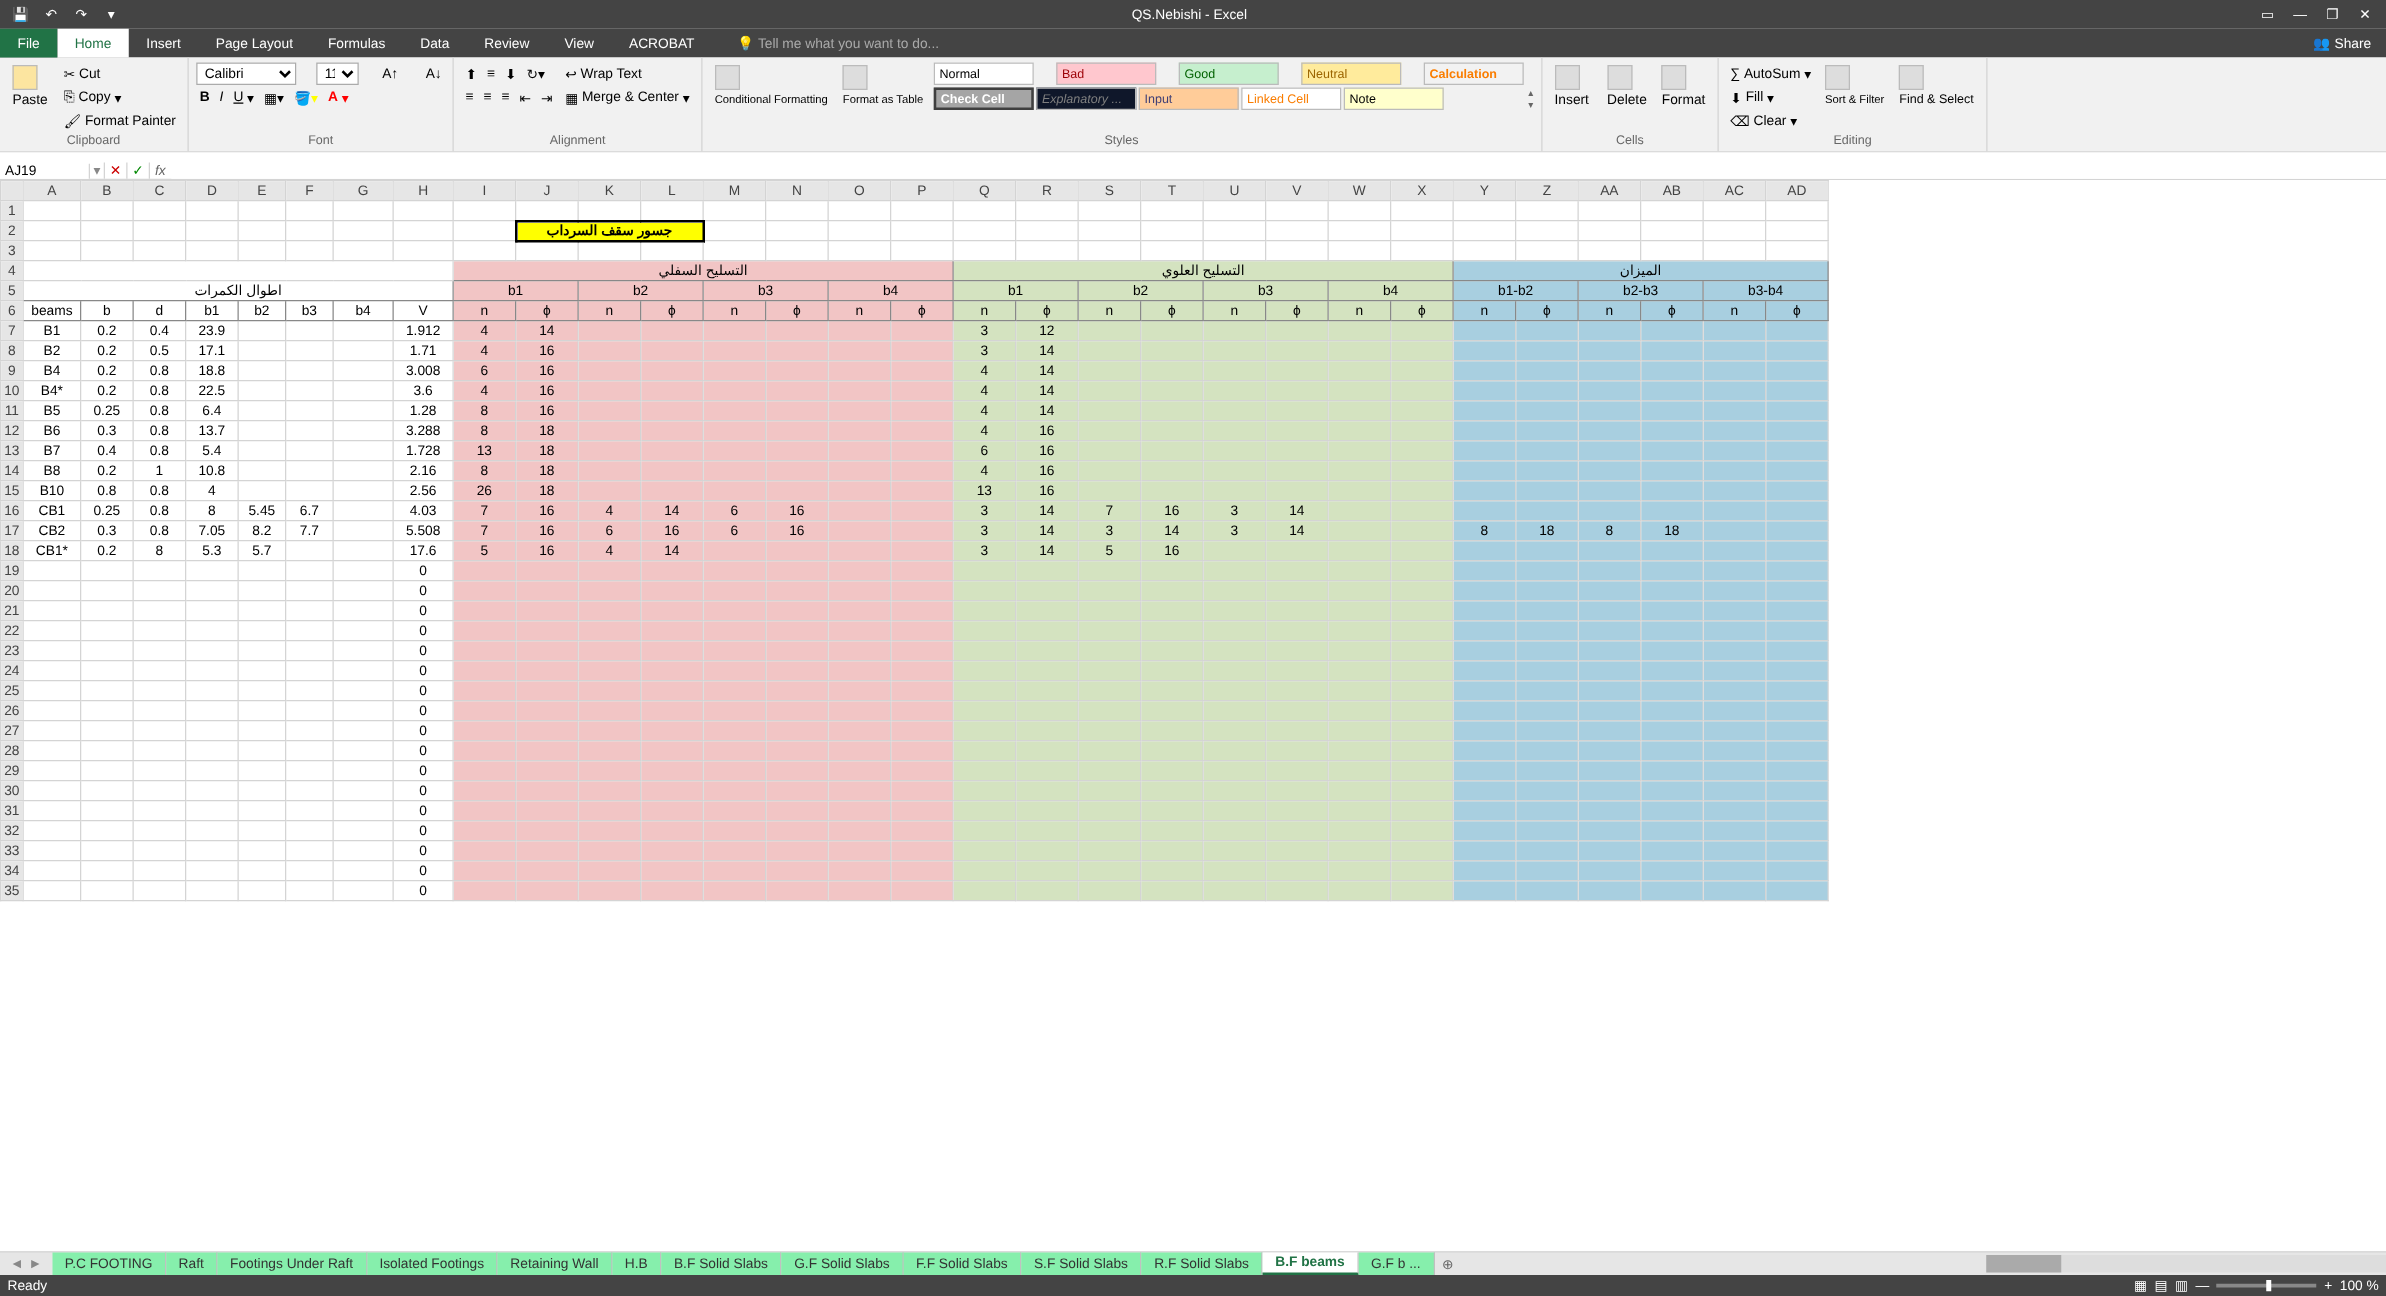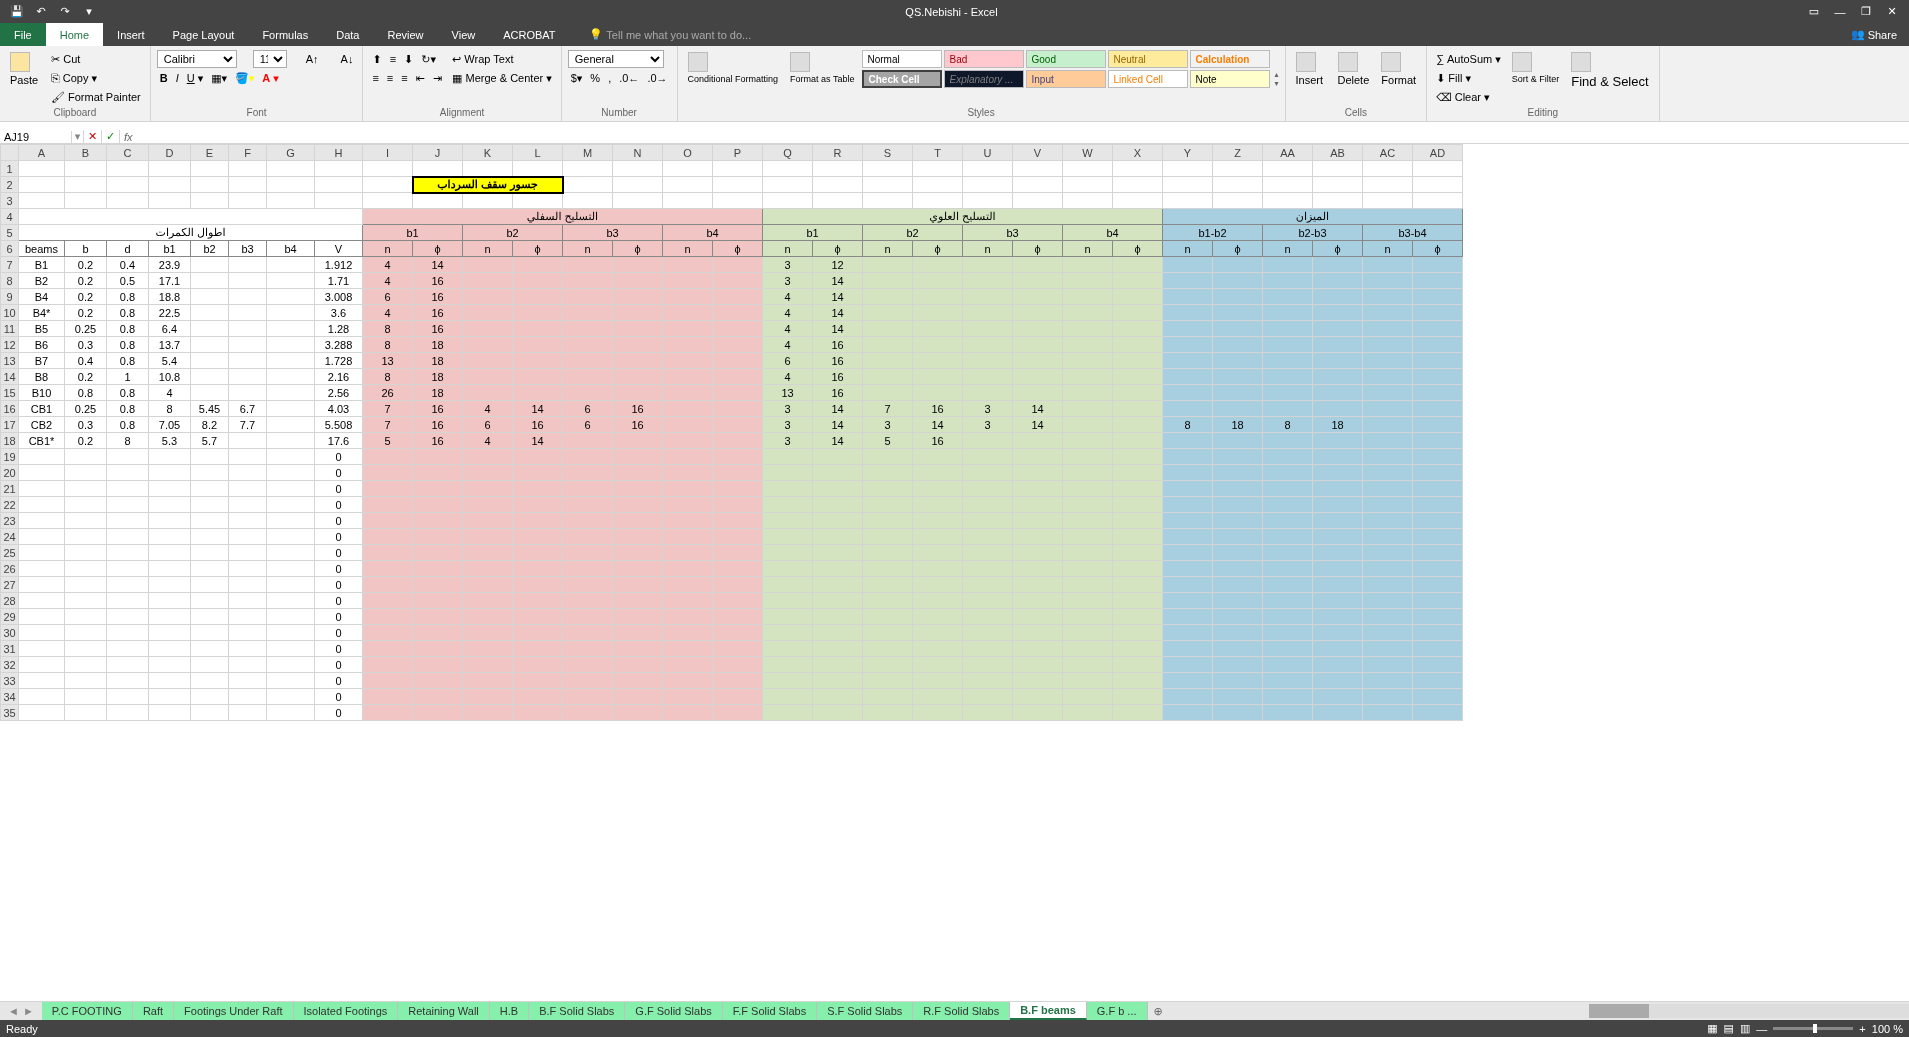--- a/index.html
+++ b/index.html
@@ -173,45 +173,30 @@
             <span>↩</span>
             <span>Wrap Text</span>
           </div>
         <div class="btn-small"><span>▦</span><span>Merge &amp; Center</span>▾</div>
       </div>
     </div>
     <div class="label">Alignment</div>
   </div>
   <div class="group">
     <div class="content">
-      <div class="col-stack">
-        <select class="num-box"><option>General</option></select>
-        <div style="display:flex;gap:2px">
-          <span class="btn-small">$▾</span>
-          <span class="btn-small">%</span>
-          <span class="btn-small">,</span>
-          <span class="btn-small">.0←</span>
-          <span class="btn-small">.0→</span>
-        </div>
-      </div>
-    </div>
-    <div class="label">Number</div>
-  </div>
-  <div class="group">
-    <div class="content">
       <div class="btn-big">
           <div class="icon"></div>
           <span style="font-size:9px;text-align:center">Conditional Formatting</span>
         </div>
       <div class="btn-big">
           <div class="icon"></div>
           <span style="font-size:9px;text-align:center">Format as Table</span>
         </div>
       <div class="col-stack" style="gap:2px">
-        <div style="display:flex;gap:2px">
+        <div style="display:flex;gap:18px">
           <div class="style-cell style-normal">Normal</div>
           <div class="style-cell style-bad">Bad</div>
           <div class="style-cell style-good">Good</div>
           <div class="style-cell style-neutral">Neutral</div>
           <div class="style-cell style-calc">Calculation</div>
         </div>
         <div style="display:flex;gap:2px">
           <div class="style-cell style-check">Check Cell</div>
           <div class="style-cell style-expl">Explanatory ...</div>
           <div class="style-cell style-input">Input</div>
@@ -246,21 +231,21 @@
         <div class="btn-small"><span>∑</span><span>AutoSum</span>▾</div>
         <div class="btn-small"><span>⬇</span><span>Fill</span>▾</div>
         <div class="btn-small"><span>⌫</span><span>Clear</span>▾</div>
       </div>
       <div class="btn-big">
           <div class="icon"></div>
           <span style="font-size:9px;text-align:center">Sort &amp; Filter</span>
         </div>
       <div class="btn-big">
           <div class="icon"></div>
-          <span style="font-size:13px;text-align:center">Find &amp; Select</span>
+          <span style="font-size:10px;text-align:center">Find &amp; Select</span>
         </div>
     </div>
     <div class="label">Editing</div>
   </div>
   <span class="collapse-ribbon">⌃</span>
 </div>
 
 <div class="namebox-row">
   <input value="AJ19" style="">
   <span style="width:12px;display:flex;align-items:center;justify-content:center;color:#888;border-right:1px solid #d4d4d4">▾</span>

